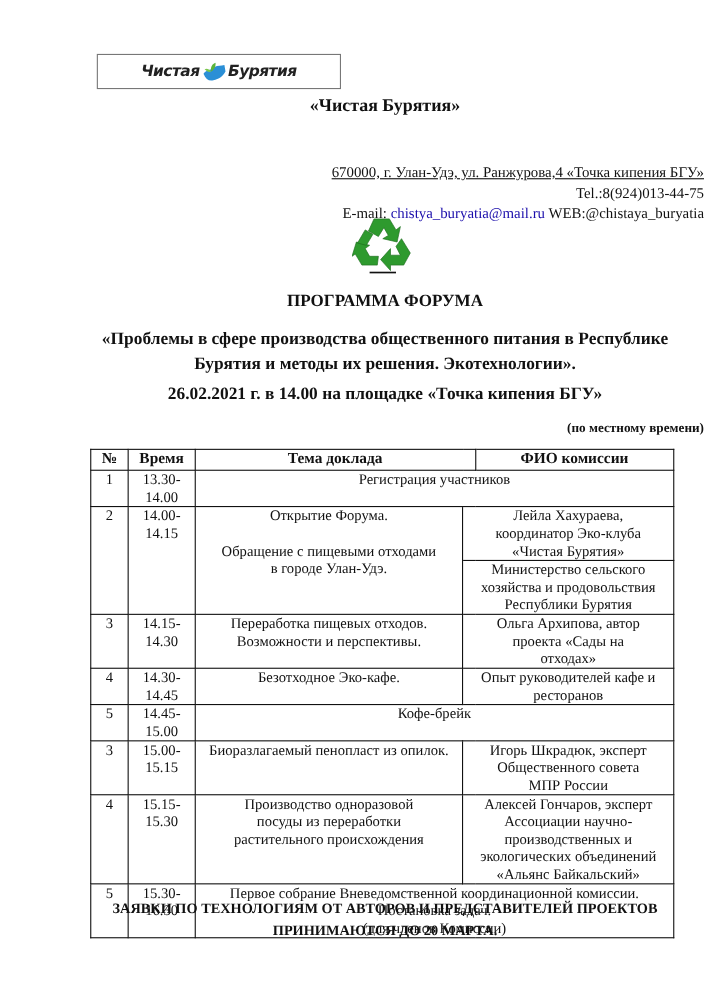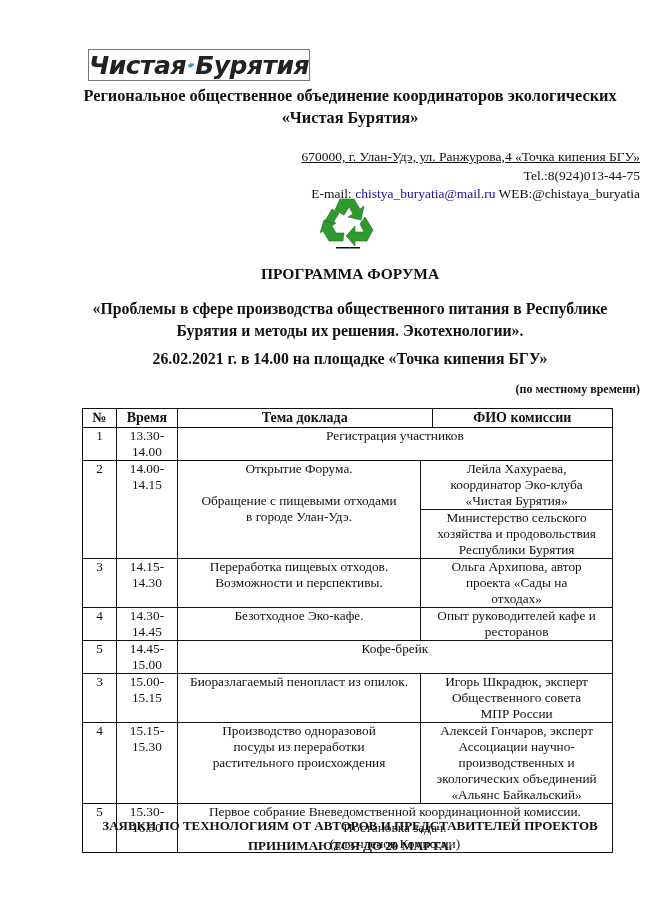--- a/index.html
+++ b/index.html
@@ -2,21 +2,21 @@
 <html><head>
 <meta charset="utf-8">
 <style>
   html, body { margin: 0; padding: 0; background: #ffffff; }
   body { width: 653px; height: 905px; position: relative; overflow: hidden;
          font-family: "Liberation Serif", "DejaVu Serif", serif; color: #111; }
   .abs { position: absolute; }
   .center { text-align: center; }
   .logo { left: 88px; top: 49px; width: 222px; height: 32px; border: 1px solid #777; box-sizing: border-box;
           display: flex; align-items: center; justify-content: center; background: #fff; }
-  .logo span { font-family: "DejaVu Sans", sans-serif; font-weight: bold; font-style: italic; font-size: 25px; color: #222; letter-spacing: -0.5px; }
+  .logo span { font-family: "DejaVu Sans", sans-serif; font-weight: bold; font-style: italic; font-size: 14px; color: #222; letter-spacing: -0.5px; }
   .logo .leaf { display: inline-block; width: 24px; height: 20px; margin: 0 1px; position: relative; }
   .org { left: 60px; width: 580px; top: 85px; font-weight: bold; font-size: 16.3px; line-height: 22px; }
   .addr { left: 60px; width: 580px; top: 148px; font-size: 13.5px; line-height: 18.5px; text-align: right; }
   .addr u { text-decoration: underline; }
   .addr a { color: #1a0dab; }
   .recycle { left: 320px; top: 195px; width: 56px; height: 54px; }
   .prog-title { left: 60px; width: 580px; top: 265px; font-weight: bold; font-size: 15.5px; }
   .forum { left: 60px; width: 580px; top: 298px; font-weight: bold; font-size: 15.8px; line-height: 22px; }
   .date { left: 60px; width: 580px; top: 350px; font-weight: bold; font-size: 15.8px; }
   .local { left: 60px; width: 580px; top: 382px; font-weight: bold; font-size: 12px; text-align: right; }
@@ -33,21 +33,20 @@
   <span>Чистая</span>
   <svg class="leaf" viewBox="0 0 24 20">
     <path d="M3 12 C6 8 10 9 13 6 C16 4 19 5 22 4 L23 10 C21 14 17 17 12 18 C8 19 5 17 3 12 Z" fill="#2b8fd6"></path>
     <path d="M10 10 C9 6 11 3 14 2 C14 6 13 8 10 10 Z" fill="#5bb53a"></path>
     <path d="M10 10 C8 7 5 7 4 8 C6 10 8 11 10 10 Z" fill="#7bc74d"></path>
   </svg>
   <span>Бурятия</span>
 </div>
 
 <div class="abs org center">
-  <div>Региональное общественное объединение координаторов экологических</div>
   <div>«Чистая Бурятия»</div>
 </div>
 
 <div class="abs addr center">
   <div><u>670000, г. Улан-Удэ, ул. Ранжурова,4 «Точка кипения БГУ»</u></div>
   <div>Tel.:8(924)013-44-75</div>
   <div>
     <span>E-mail: </span><a>chistya_buryatia@mail.ru</a><span> WEB:@chistaya_buryatia</span>
   </div>
 </div>

